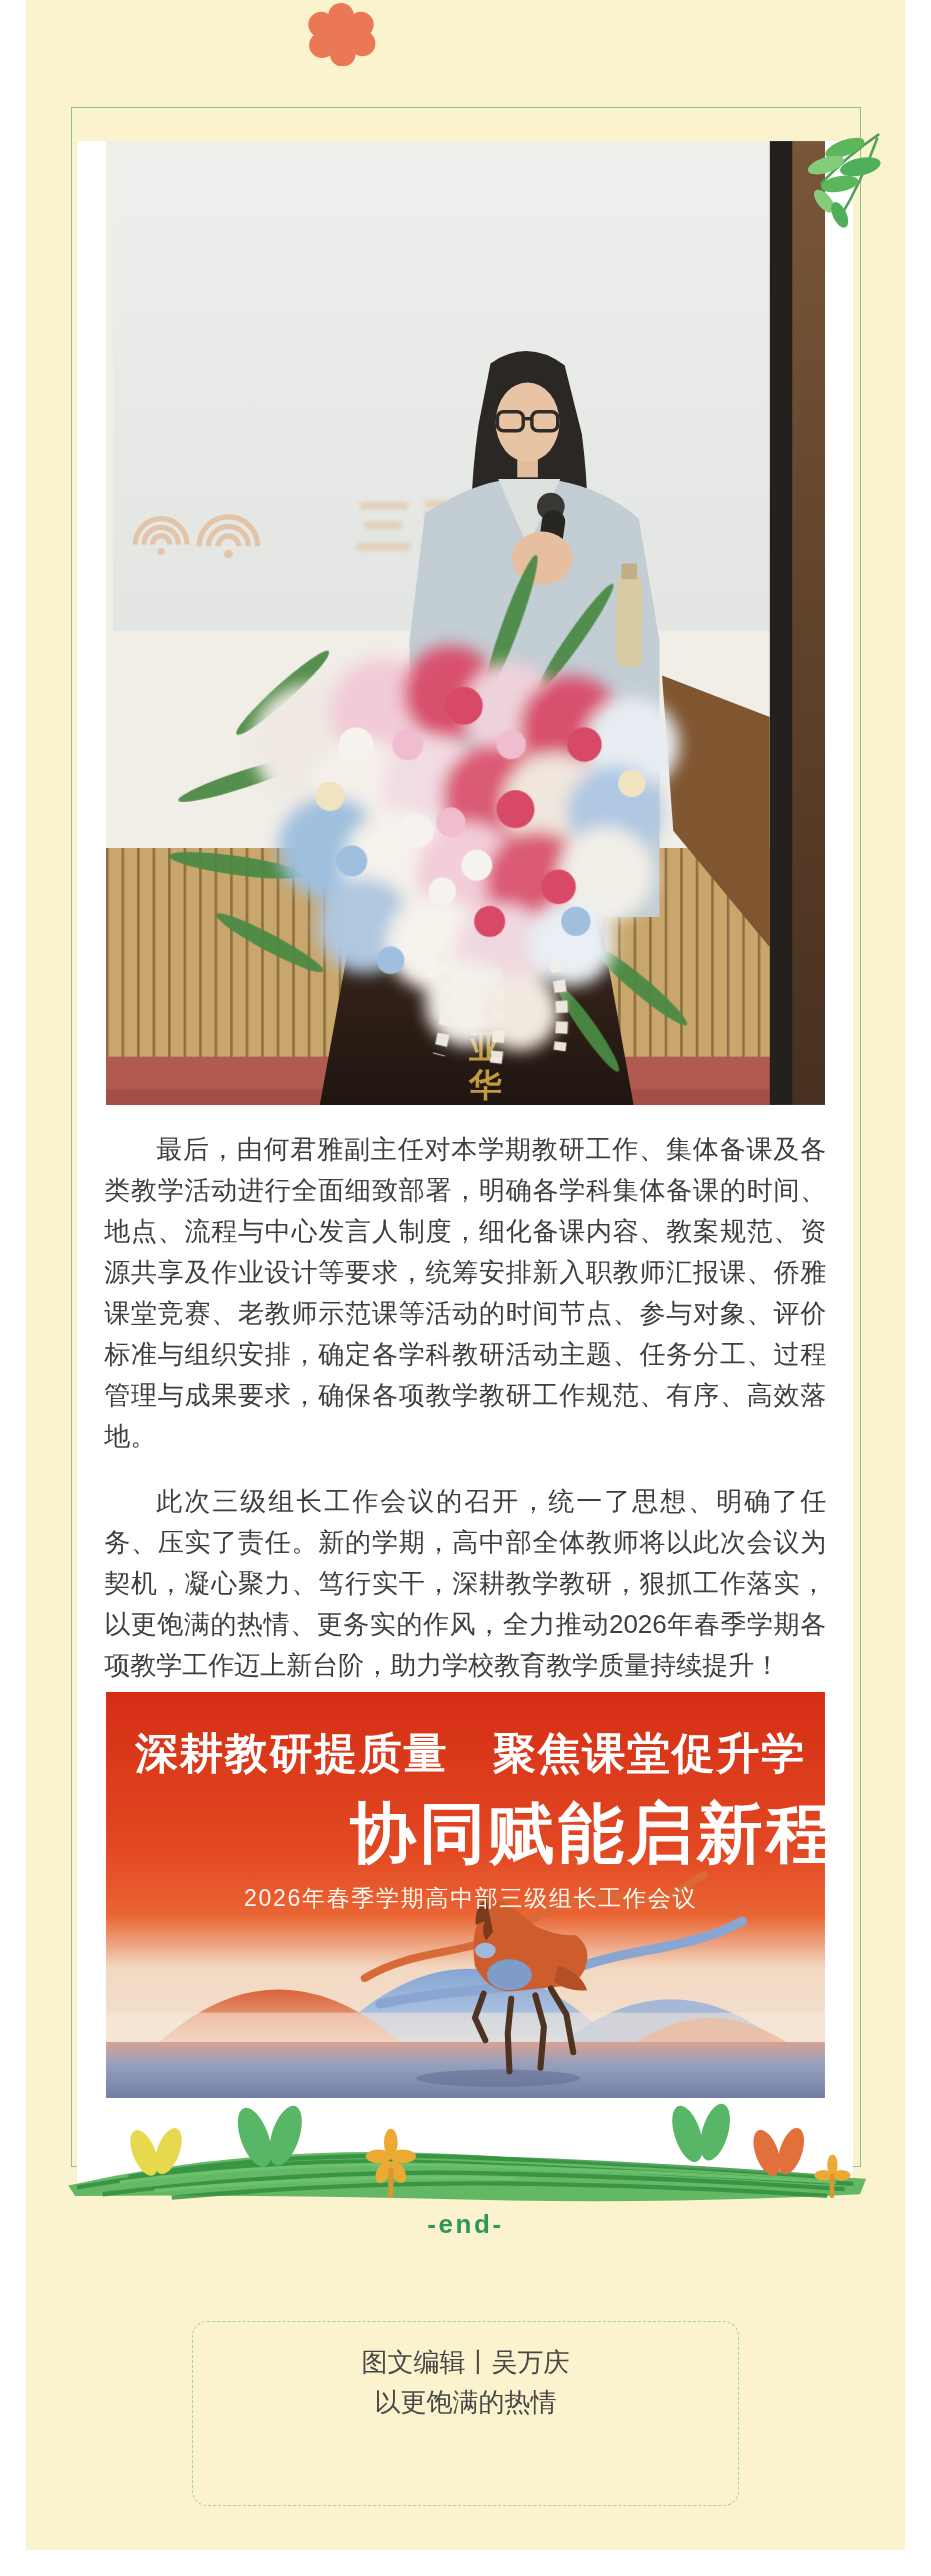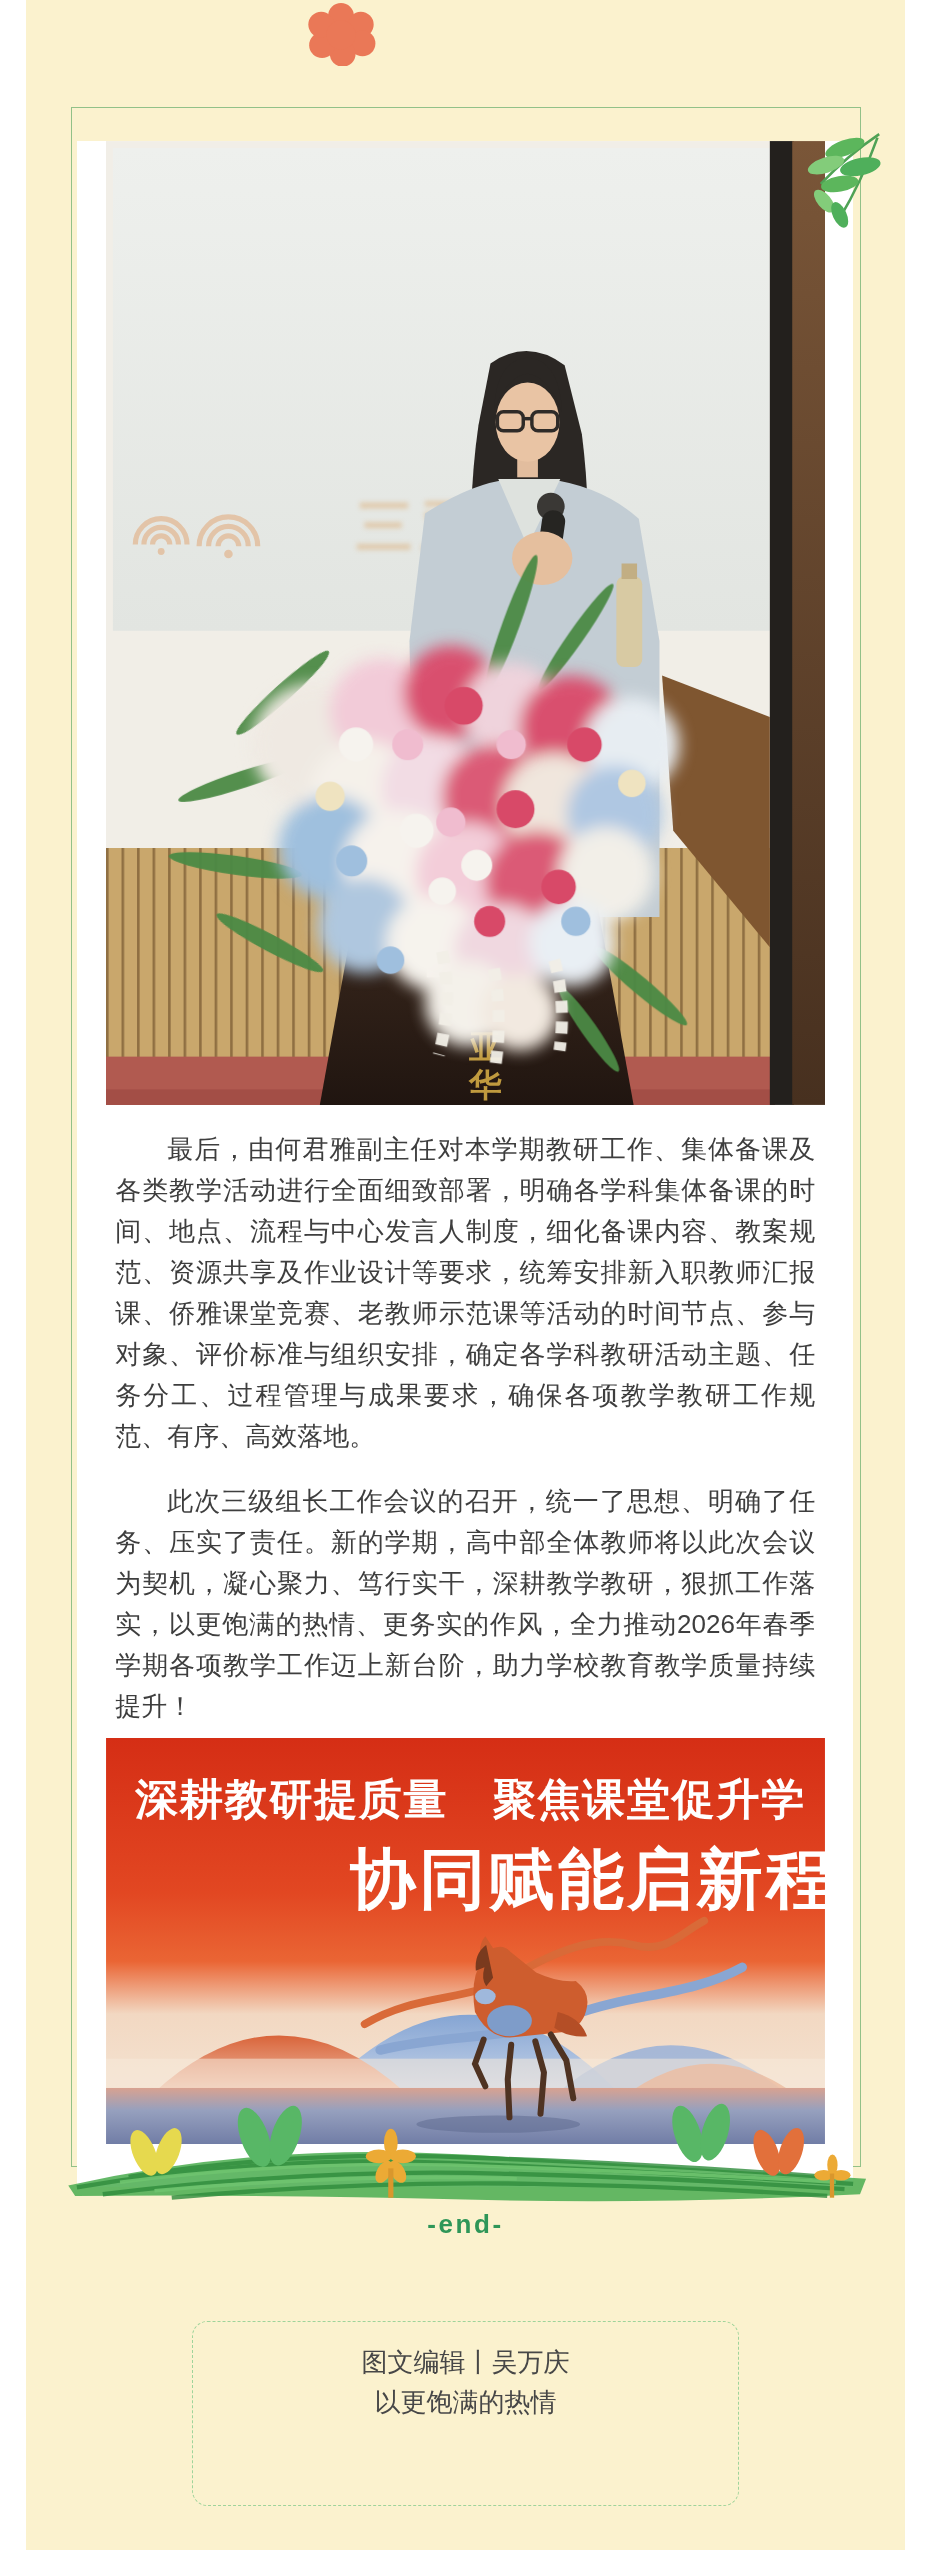--- a/index.html
+++ b/index.html
@@ -17,21 +17,21 @@
   
   .card{position:absolute;left:71px;top:107px;width:790px;height:2060px;box-sizing:border-box;
         border:1.7px solid #92C188;background:#FBF2CE;padding:5.2px;}
   .card-inner{position:relative;width:776px;height:2046px;background:#FFFFFF;}
 
   .photo{display:block;margin:28px 0 0 28.4px;width:719px;height:964px;}
   .leaf-decor{position:absolute;left:728px;top:-12px;width:78px;height:103px;}
 
   .article{margin:24px 27px 0 27px;color:#3E3E3E;font-size:26px;line-height:41px;
            text-align:justify;}
-  .article p{margin:11px;text-indent:2em;}
+  .article p{margin:0;text-indent:2em;}
   .article p + p{margin-top:24px;}
 
   
   .banner{position:relative;margin:6px 0 0 28.4px;width:719px;height:496px;overflow:hidden;padding-left:11px;}
   .banner svg{position:absolute;left:0;top:0;}
   .banner-title1{position:absolute;left:0;top:33px;width:100%;text-align:center;color:#FFFFFF;
       font-size:43px;font-weight:bold;letter-spacing:1.7px;}
   .banner-title2{position:absolute;left:0;top:97px;width:100%;text-align:right;color:#FFFFFF;
       font-size:66px;font-weight:bold;letter-spacing:3.4px;}
   .banner-sub{position:absolute;left:0;top:191px;width:100%;text-align:center;color:#FFF7EF;
@@ -271,20 +271,21 @@
               <path d="M438 350 l-10 28 l12 26"></path>
               <path d="M470 356 l-4 40 l2 44"></path>
               <path d="M498 352 l10 36 l-4 48"></path>
               <path d="M516 344 l18 30 l8 44"></path>
             </g>
             <path d="M524 318 q26 6 34 28 q-22 2 -38 -10 Z" fill="#B44E26"></path>
           </g>
         </svg>
         <div class="banner-title1">深耕教研提质量　聚焦课堂促升学</div>
         <div class="banner-title2">协同赋能启新程</div>
+        <div class="banner-sub">2026年春季学期高中部三级组长工作会议</div>
       </div>
 
       <svg class="grass" viewBox="0 0 960 125">
         <path d="M20 98 Q240 48 480 62 Q720 76 945 90 L938 108 Q700 120 480 114 Q240 108 28 110 Z" fill="#53B058" opacity="0.9"></path>
         <g stroke="#2F8C3C" stroke-width="5" fill="none" opacity="0.8">
           <path d="M30 100 Q250 62 470 72 Q700 82 930 96"></path>
           <path d="M60 108 Q300 78 520 84 Q740 90 920 102"></path>
           <path d="M90 88 Q280 56 500 66 Q720 74 900 88"></path>
           <path d="M140 112 Q360 92 560 96 Q760 100 900 110"></path>
         </g>

